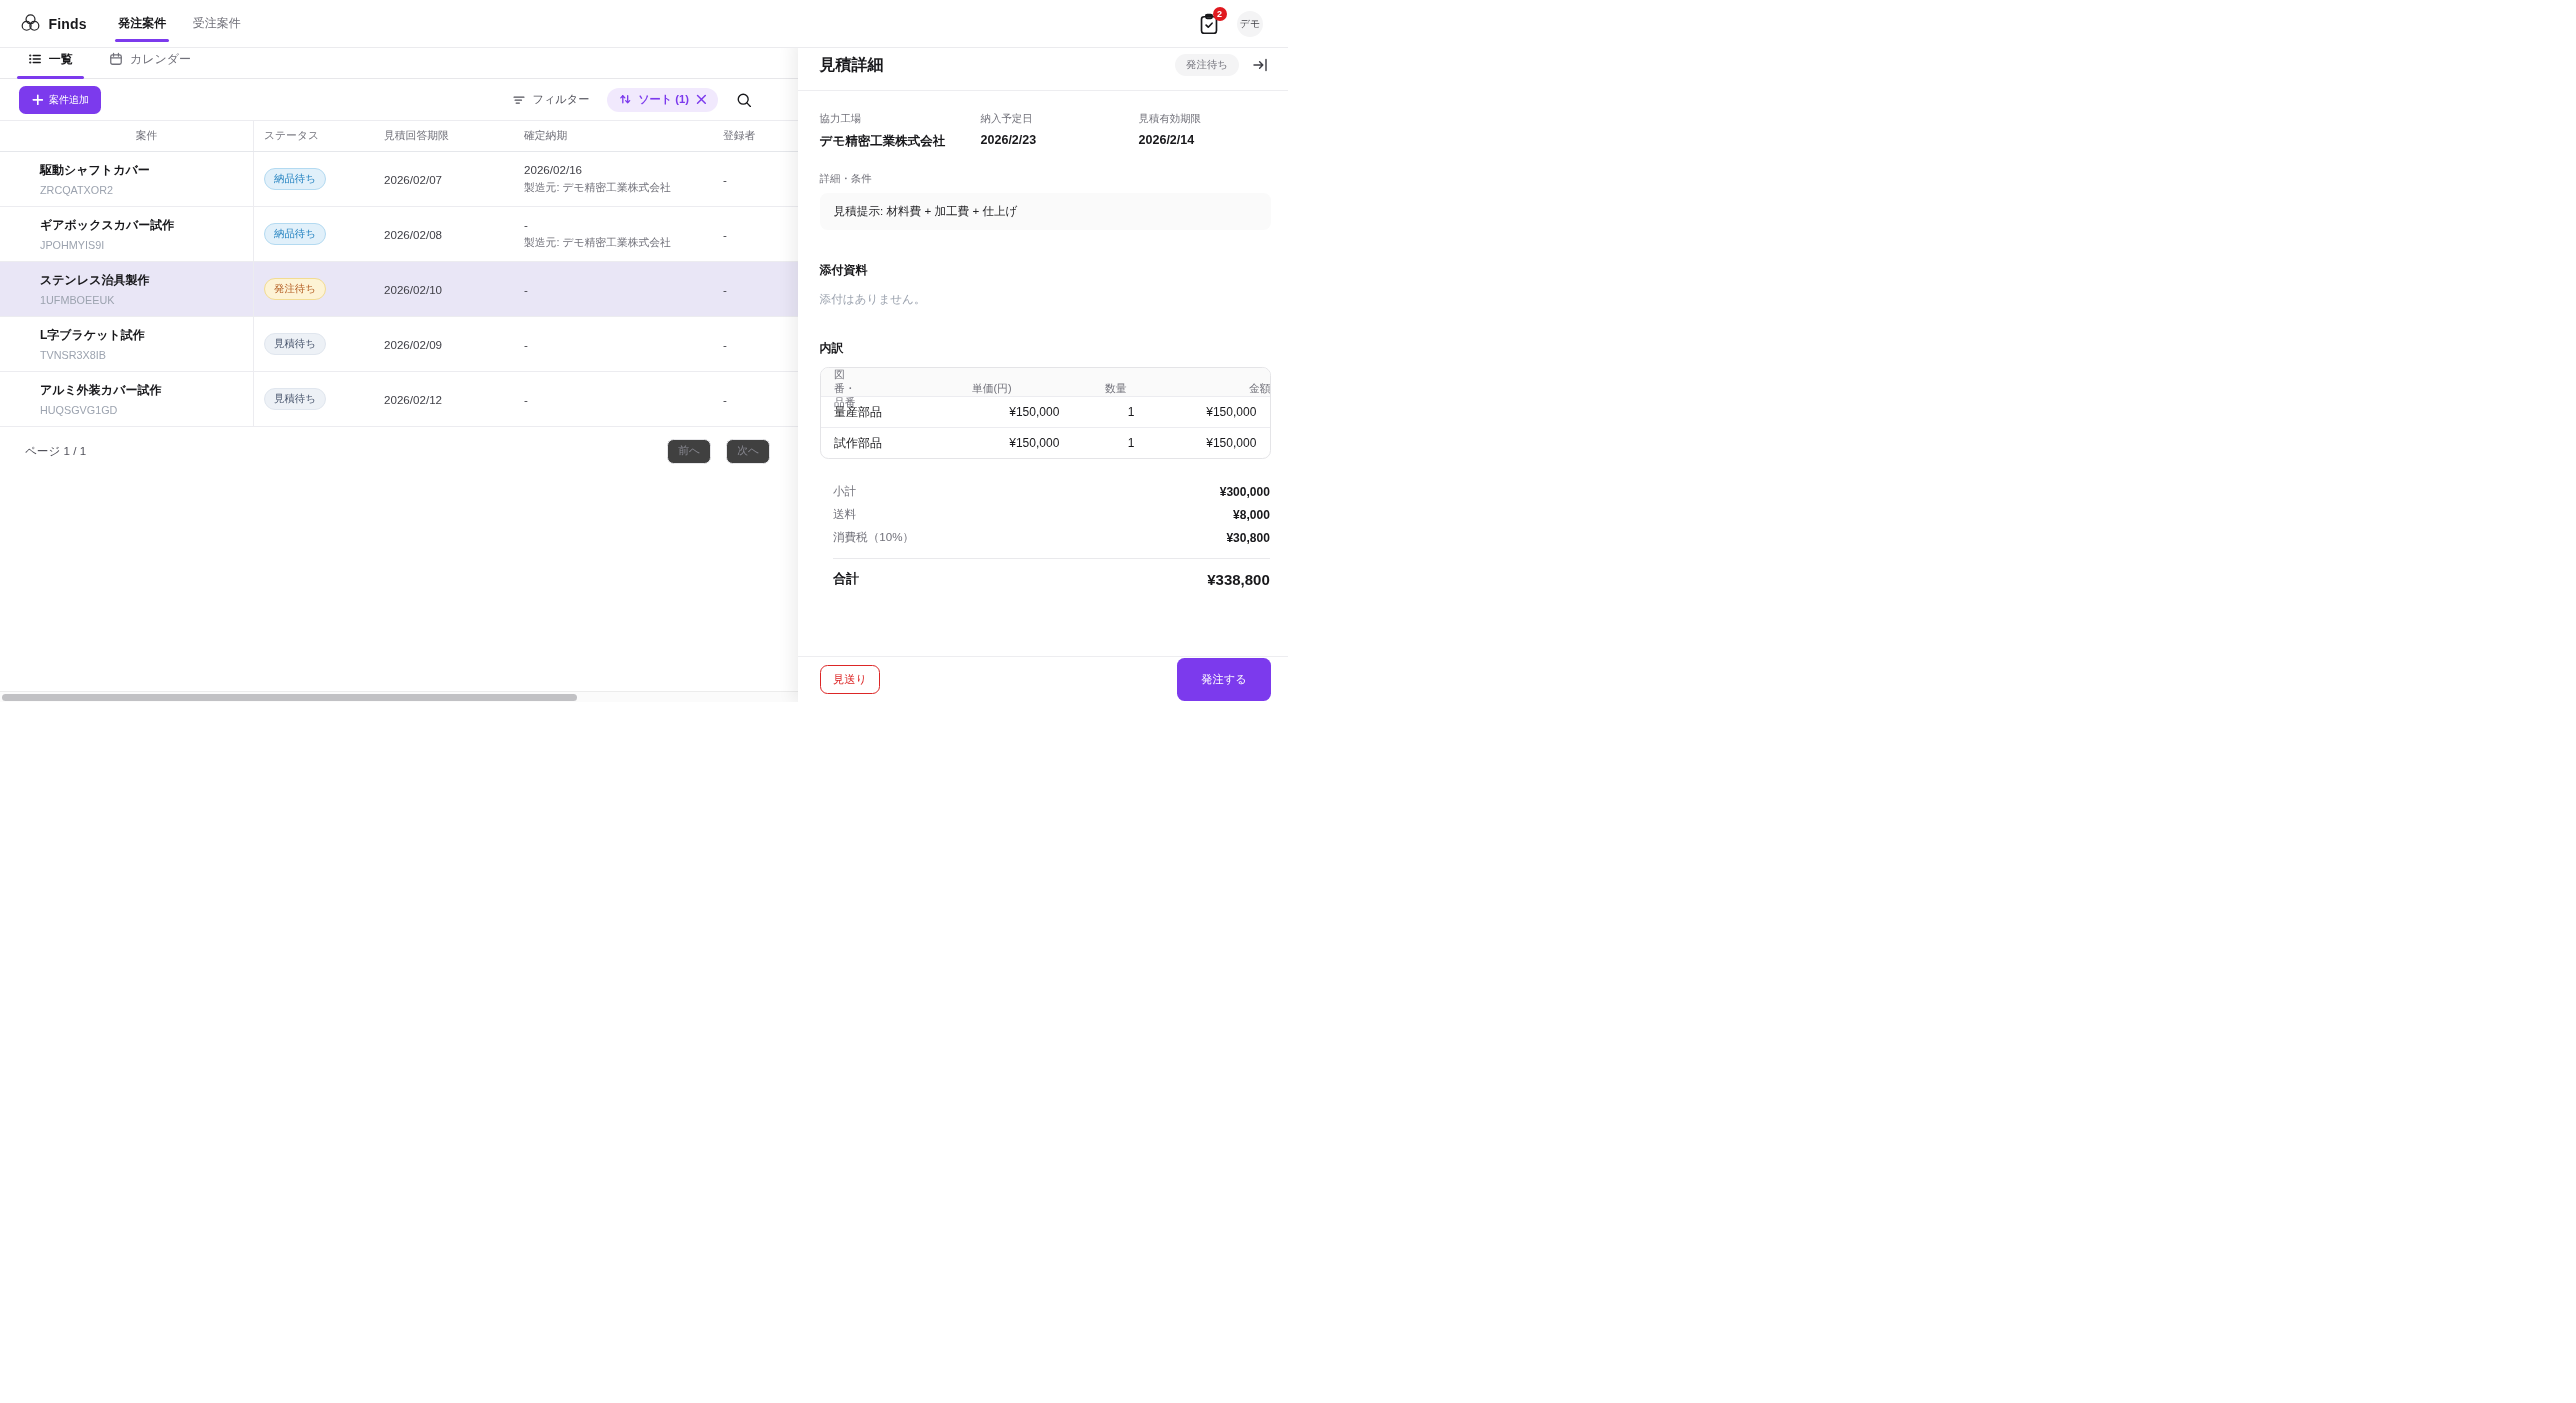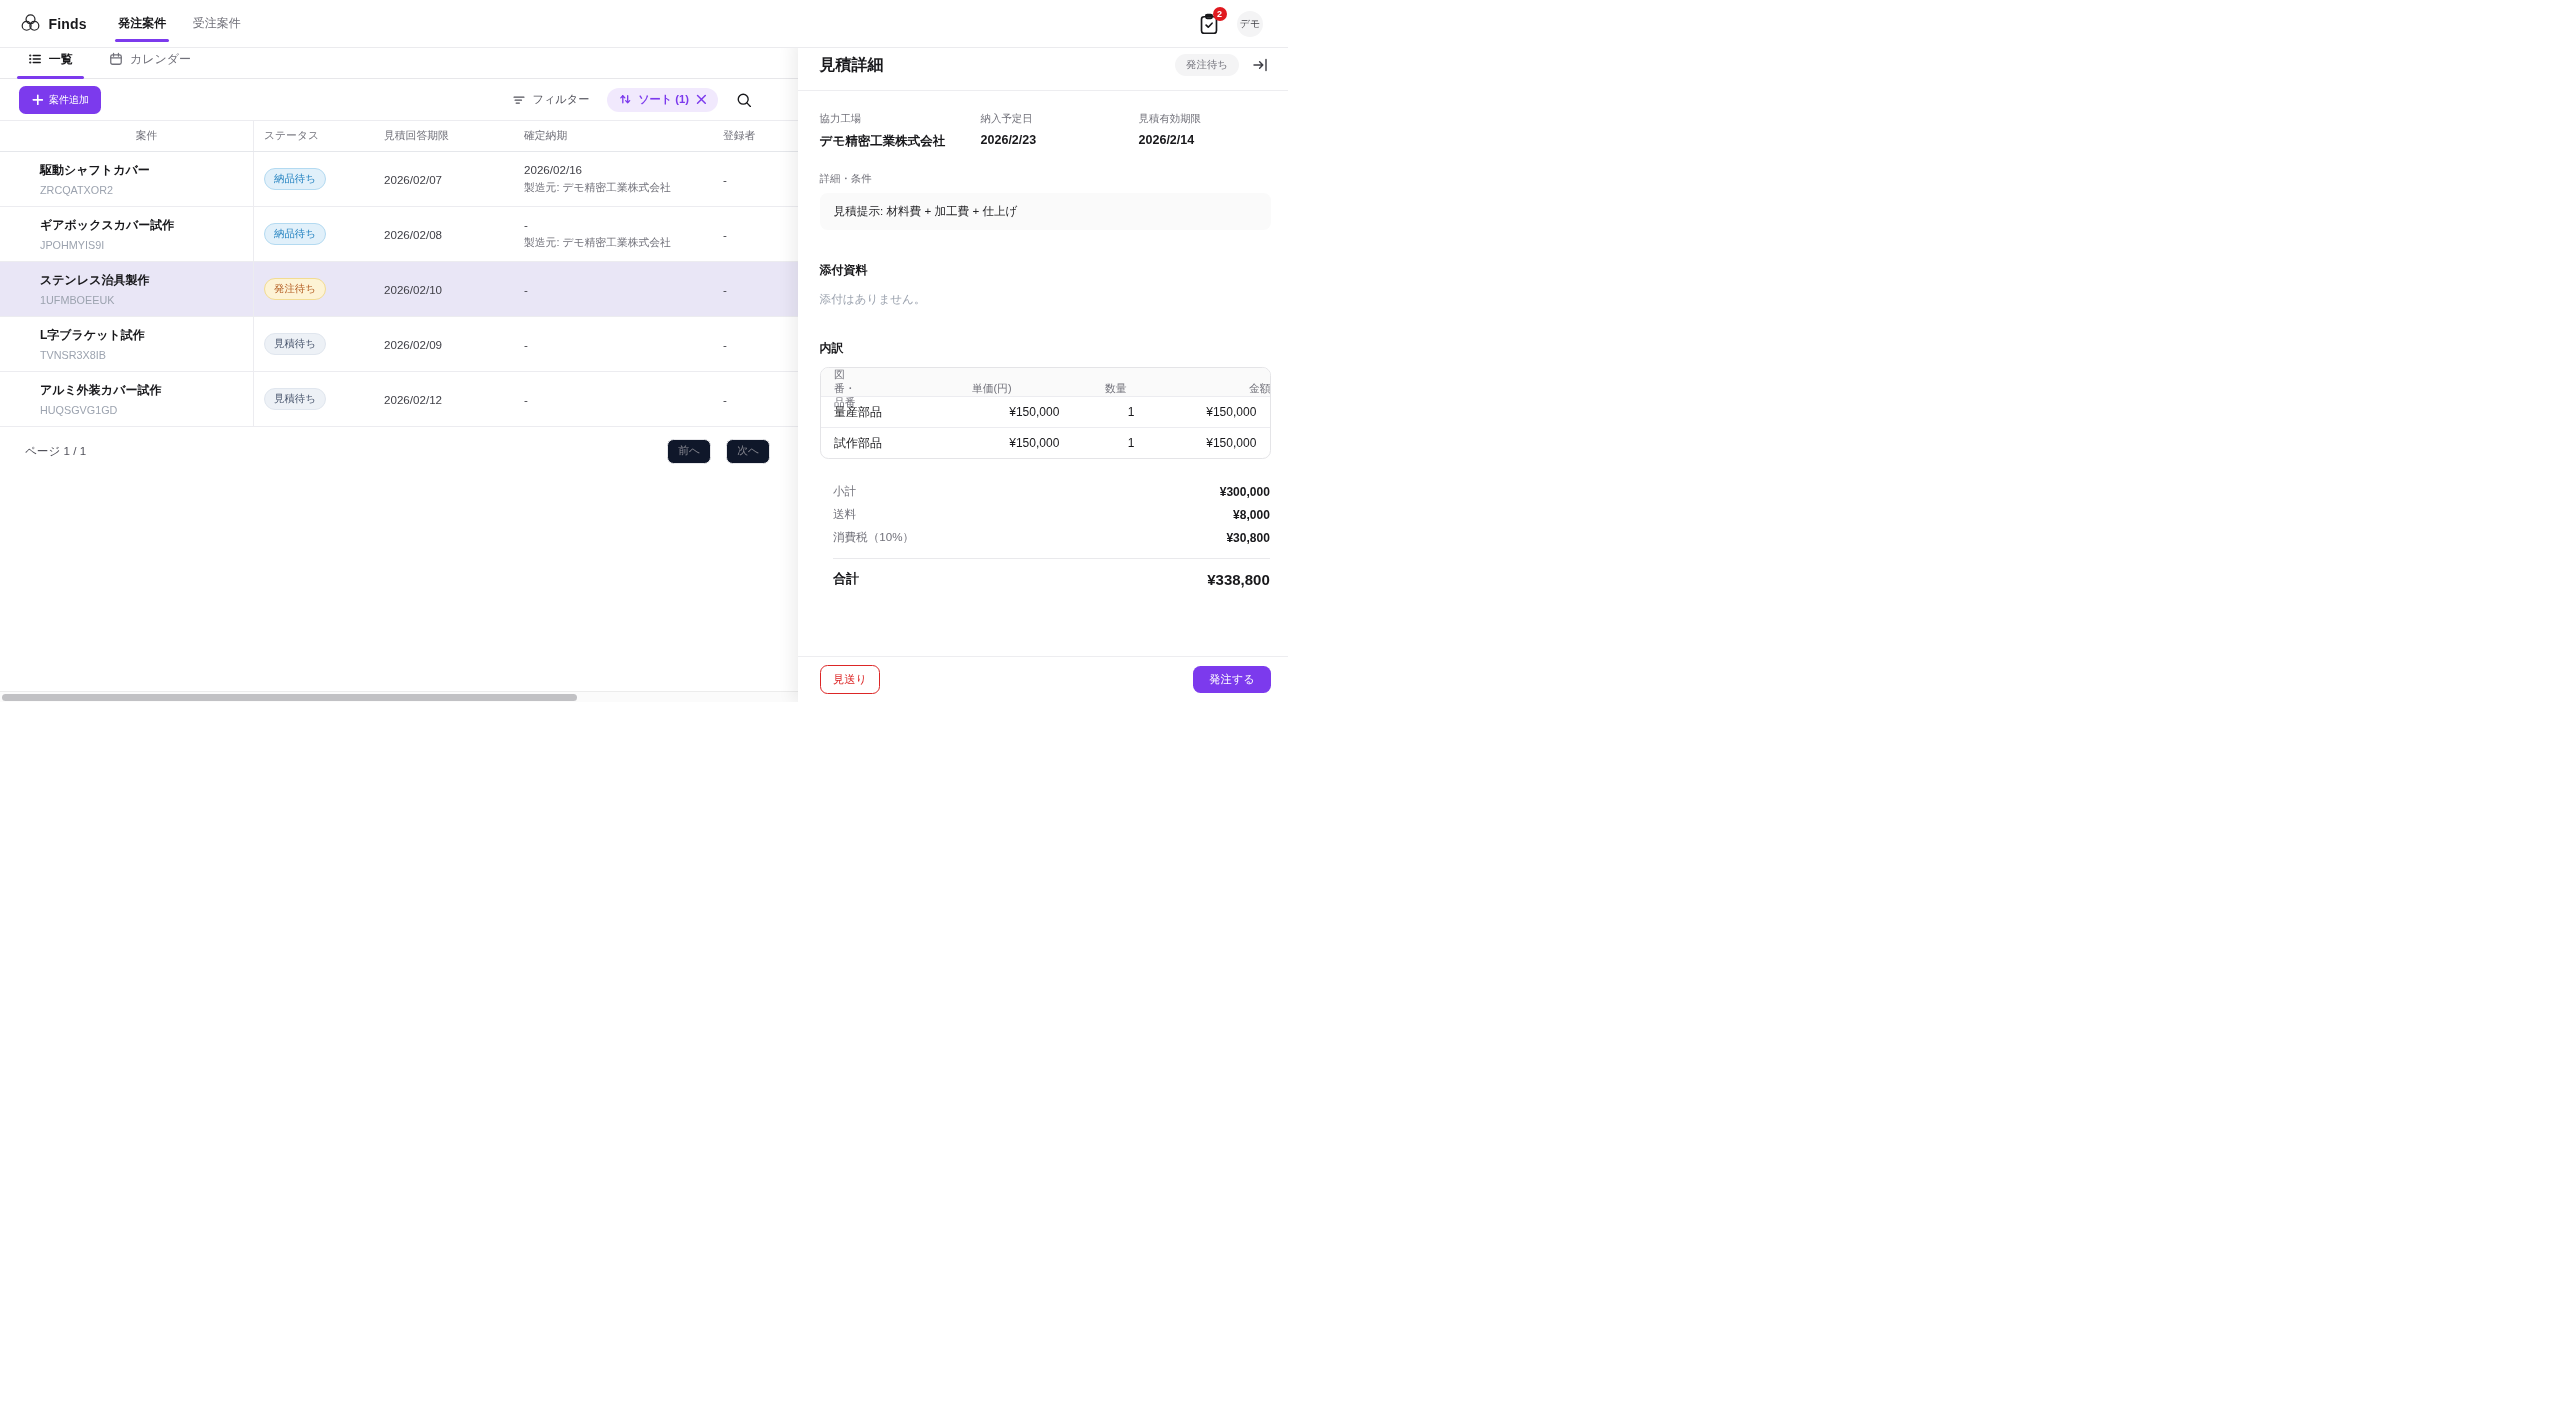--- a/index.html
+++ b/index.html
@@ -52,21 +52,21 @@
   .st-blue  { background:#e1f0fa; border-color:#b3daf1; color:#1e7fbf; }
   .st-yellow{ background:#fdf3d5; border-color:#f2dc92; color:#b35d22; }
   .st-gray  { background:#edf1f6; border-color:#e0e6ee; color:#45526a; }
   .date-main { font-size:11.6px; color:#3f3f46; }
   .date-sub { font-size:10.8px; color:#71717a; margin-top:5.8px; }
   .date-sub:empty { display:none; }
 
   .pager { width:799px; display:flex; align-items:center; padding:11.6px 29px 0 25px; }
   .pager-label { font-size:11.6px; color:#52525b; }
   .pager-btns { margin-left:auto; display:flex; gap:15px; }
-  .pager-btn { height:25px; padding:0 10px; background:#0f172a; border:0.8px solid #e7e7ea; border-radius:6.6px; color:#8a8a93; font-size:10.8px; font-family:inherit; cursor:pointer; }
+  .pager-btn { height:25px; padding:0 10px; background:#404040; border:0.8px solid #e7e7ea; border-radius:6.6px; color:#8a8a93; font-size:10.8px; font-family:inherit; cursor:pointer; }
 
   .hscroll { position:absolute; left:0; bottom:0; width:799px; height:10.8px; border-top:0.8px solid #ececec; background:#fbfbfb; }
   .hthumb { margin-top:1.7px; margin-left:1.7px; width:575px; height:7.5px; background:#c1c1c4; border-radius:4.2px; cursor:pointer; }
 
   
   .panel { position:absolute; top:40px; left:798px; width:490px; height:662px; background:#fff; box-shadow:-5.8px 0 15px rgba(0,0,0,.07); display:flex; flex-direction:column; z-index:20; }
   .p-hdr { height:51px; display:flex; align-items:center; padding:0 20px 0 21.6px; border-bottom:0.8px solid #ededf0; flex:0 0 auto;justify-content:center; }
   .p-title { font-size:16px; font-weight:bold; }
   .p-hdr-right { margin-left:auto; display:flex; align-items:center; gap:13.3px; }
   .p-badge { background:#f4f4f5; color:#71717a; font-size:10.4px; padding:4.2px 10.8px; border-radius:830px; }
@@ -95,21 +95,21 @@
   .t-row { display:flex; align-items:center; height:23px; }
   .t-label { font-size:11.6px; color:#71717a; }
   .t-value { margin-left:auto; font-size:12px; font-weight:600; color:#18181b; }
   .t-div { border-top:0.8px solid #e9e9ec; margin:8.3px 0 6.6px; }
   .t-total { display:flex; align-items:center; height:28px; }
   .t-total-label { font-size:13px; font-weight:bold; }
   .t-total-value { margin-left:auto; font-size:15px; font-weight:bold; }
 
   .p-foot { flex:0 0 auto; height:46px; border-top:0.8px solid #ededf0; display:flex; align-items:center; padding:0 17.4px 0 21.6px; }
   .btn-decline { height:29px; padding:0 12.5px; background:#fff; border:1.2px solid #dc2626; color:#dc2626; border-radius:7.5px; font-size:11.2px; font-family:inherit; cursor:pointer; }
-  .btn-order { margin-left:auto; height:27px; padding:0 16px; background:#7c3aed; border:none; color:#fff; border-radius:7.5px; font-size:11.2px; font-family:inherit; cursor:pointer; }
+  .btn-order { margin-left:auto; height:43px; padding:0 24px; background:#7c3aed; border:none; color:#fff; border-radius:7.5px; font-size:11.2px; font-family:inherit; cursor:pointer; }
 
   svg { display:block; }
 </style>
 </head>
 <body>
 
 <div class="app">
 
   <header class="hdr">
     <div class="brand">

